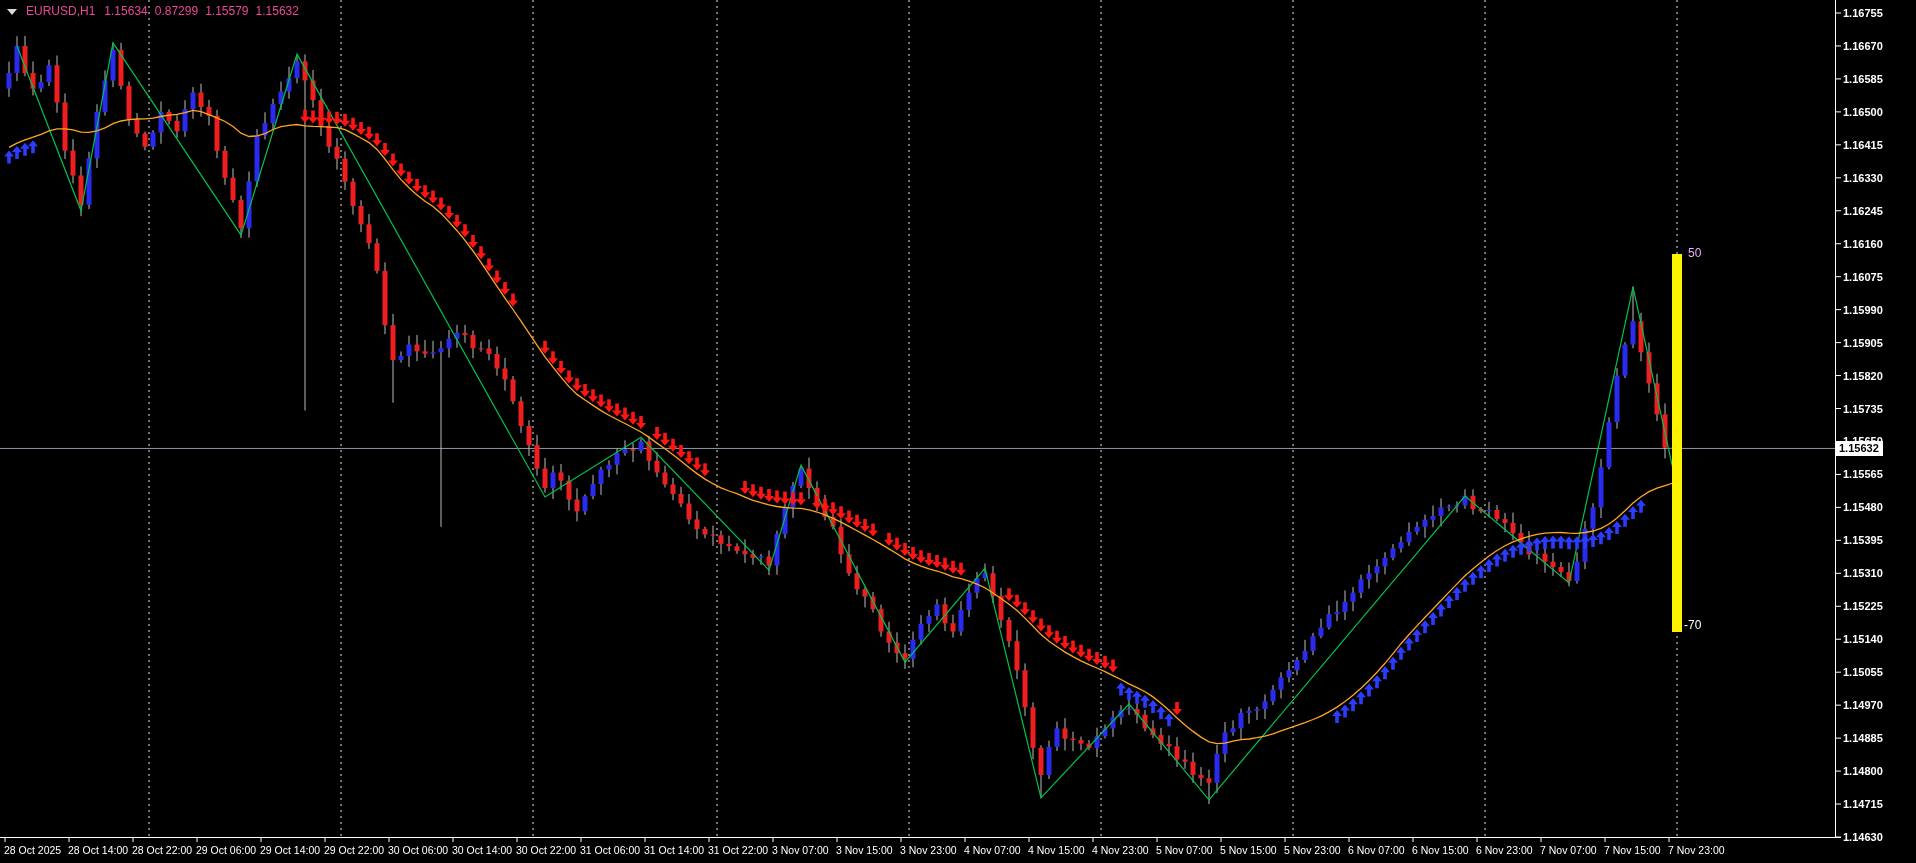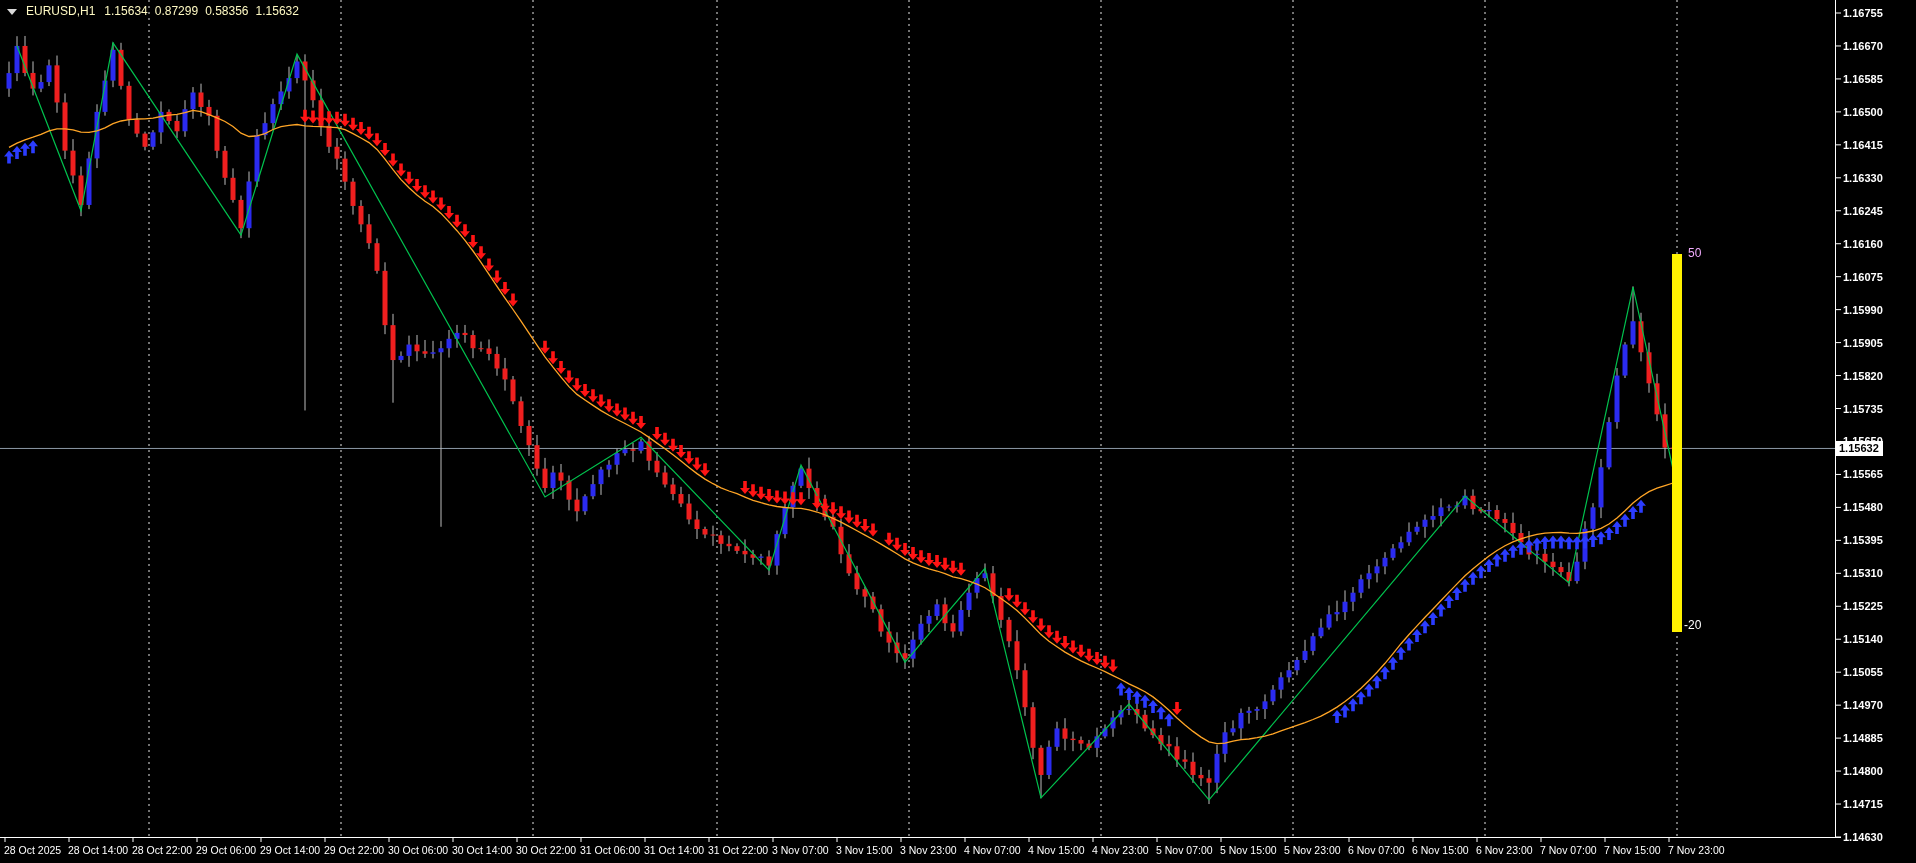--- a/index.html
+++ b/index.html
@@ -1,21 +1,21 @@
 <!DOCTYPE html>
 <html><head>
 <meta charset="utf-8">
 <style>
   html,body{margin:0;padding:0;background:#000;width:1916px;height:863px;overflow:hidden;
     font-family:"Liberation Sans",sans-serif;}
   #chart{position:relative;width:1916px;height:863px;background:#000;}
   svg#plot{position:absolute;left:0;top:0;}
   svg text{font-family:"Liberation Sans",sans-serif;}
   #header{position:absolute;left:7px;top:4px;display:flex;align-items:center;gap:9px;
-    color:#fef9c3;font-size:12px;pointer-events:none;white-space:nowrap;}
+    color:#ec4899;font-size:12px;pointer-events:none;white-space:nowrap;}
   #header .vals{display:flex;gap:7px;justify-content:space-between;}
   .tri{width:0;height:0;border-left:5px solid transparent;border-right:5px solid transparent;
     border-top:6px solid #d9d9d9;margin-top:1px;}
   #price-tag{position:absolute;left:1836px;top:441px;background:#fff;color:#000;
     font-size:11px;font-weight:700;padding:1px 4px 1px 3px;line-height:13px;}
   #gauge-top-label{position:absolute;left:1688px;top:246px;color:#f0abfc;font-size:12px;}
   #gauge-bottom-label{position:absolute;left:1684px;top:618px;color:#fff;font-size:12px;}
 </style>
 </head>
 <body>
@@ -710,21 +710,21 @@
         <text x="1668" y="854" fill="#ffffff" font-size="10.5">7 Nov 23:00</text>
       </g>
     </svg>
 
   <div id="header">
     <span class="tri"></span>
     <span>EURUSD,H1</span>
     <span class="vals">
       <span>1.15634</span>
       <span>0.87299</span>
-      <span>0.58356</span>
+      <span>1.15579</span>
       <span>1.15632</span>
     </span>
   </div>
 
   <div id="price-tag">1.15632</div>
   <div id="gauge-top-label">50</div>
-  <div id="gauge-bottom-label">-20</div>
+  <div id="gauge-bottom-label">-70</div>
 </div>
 
 </body></html>

